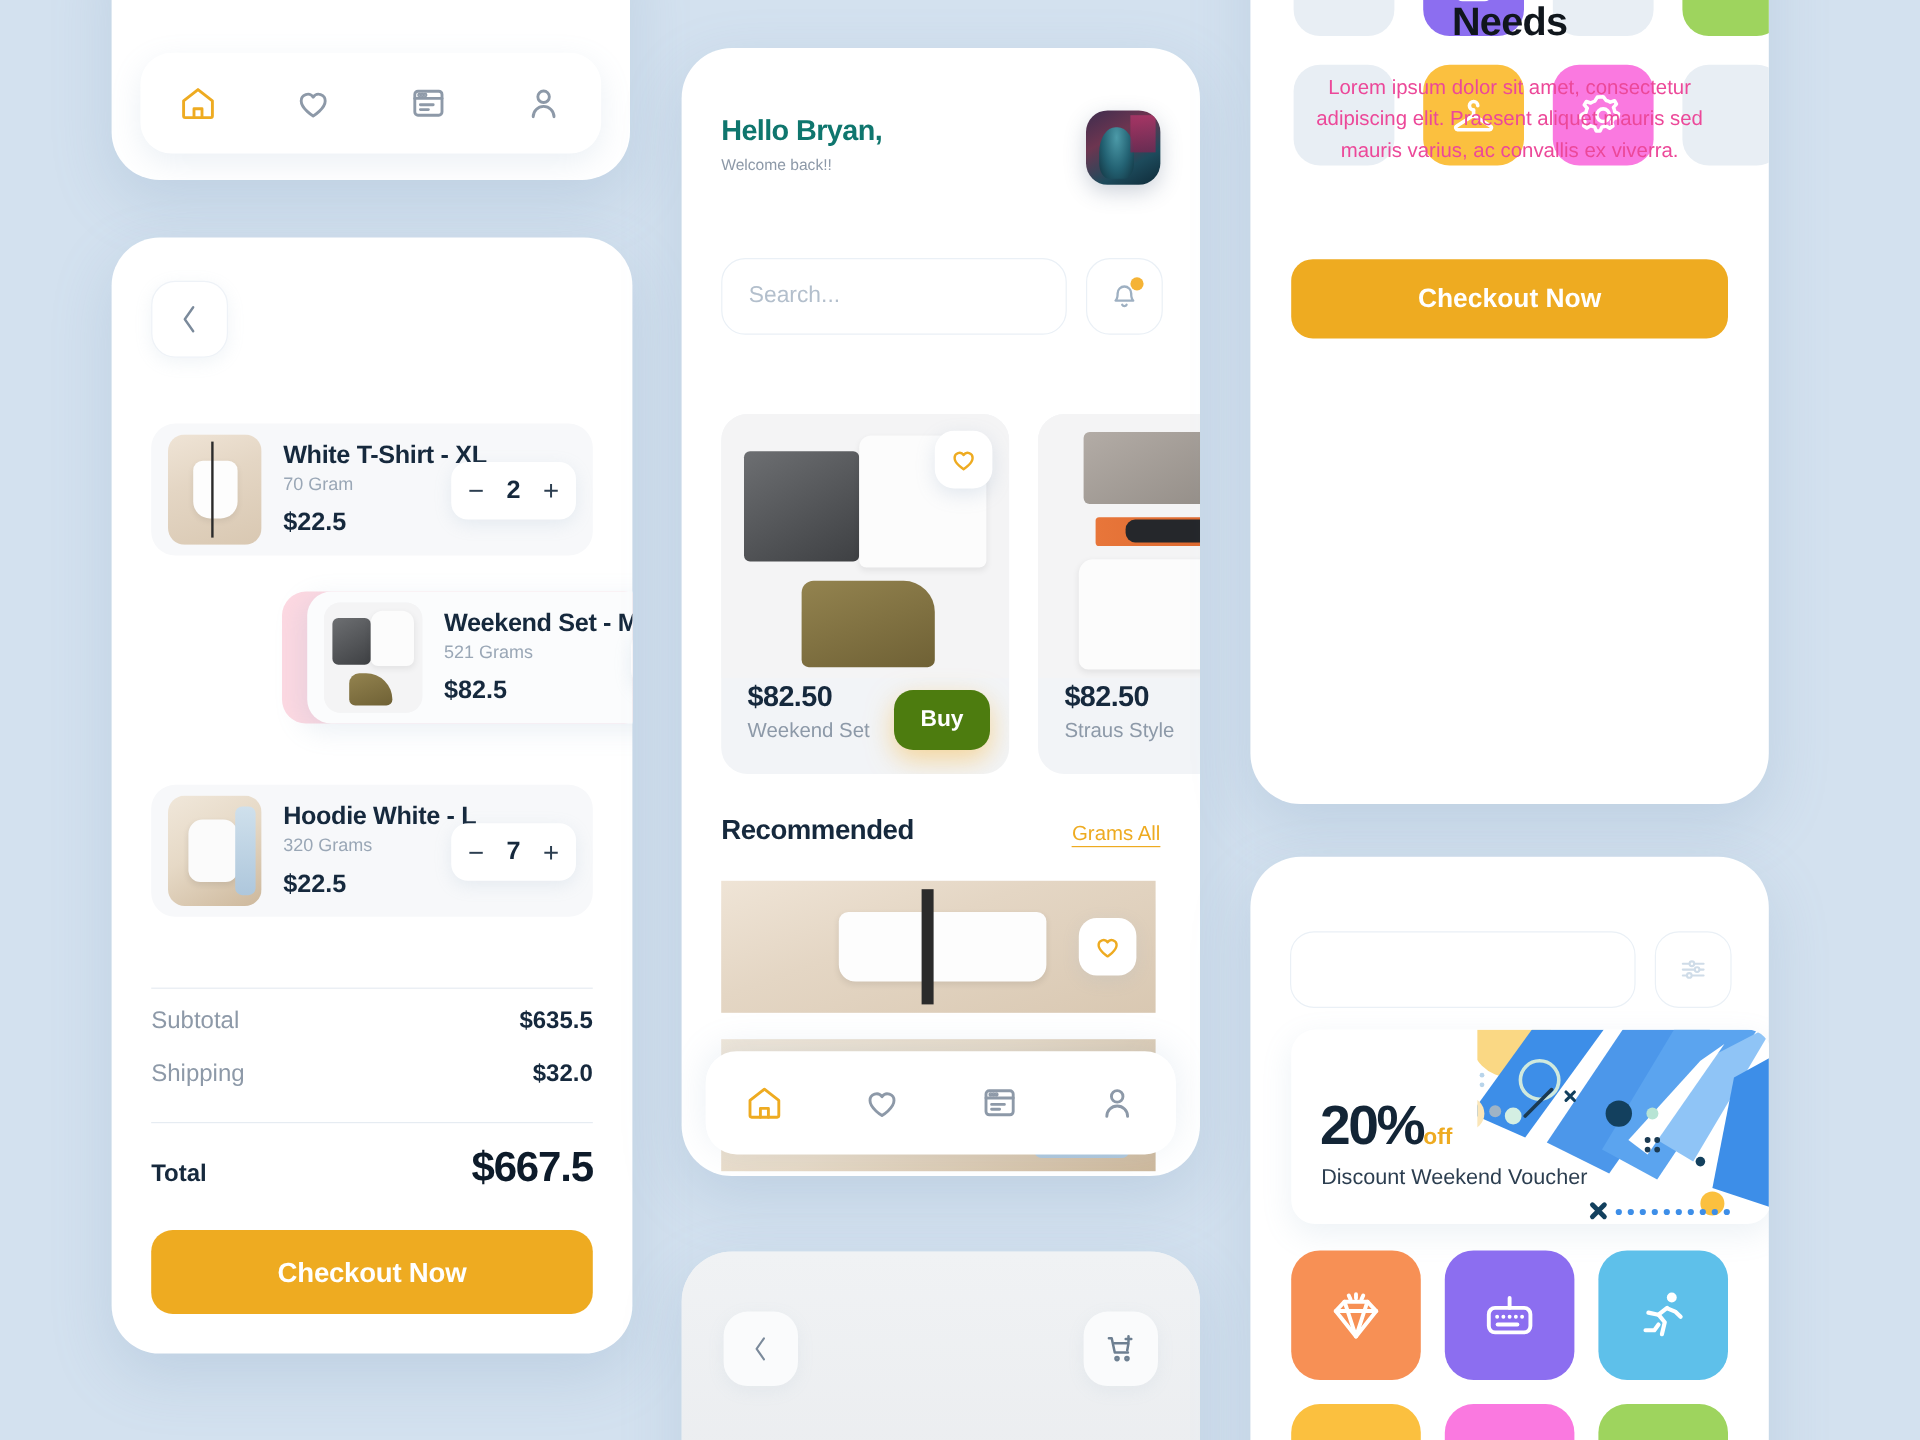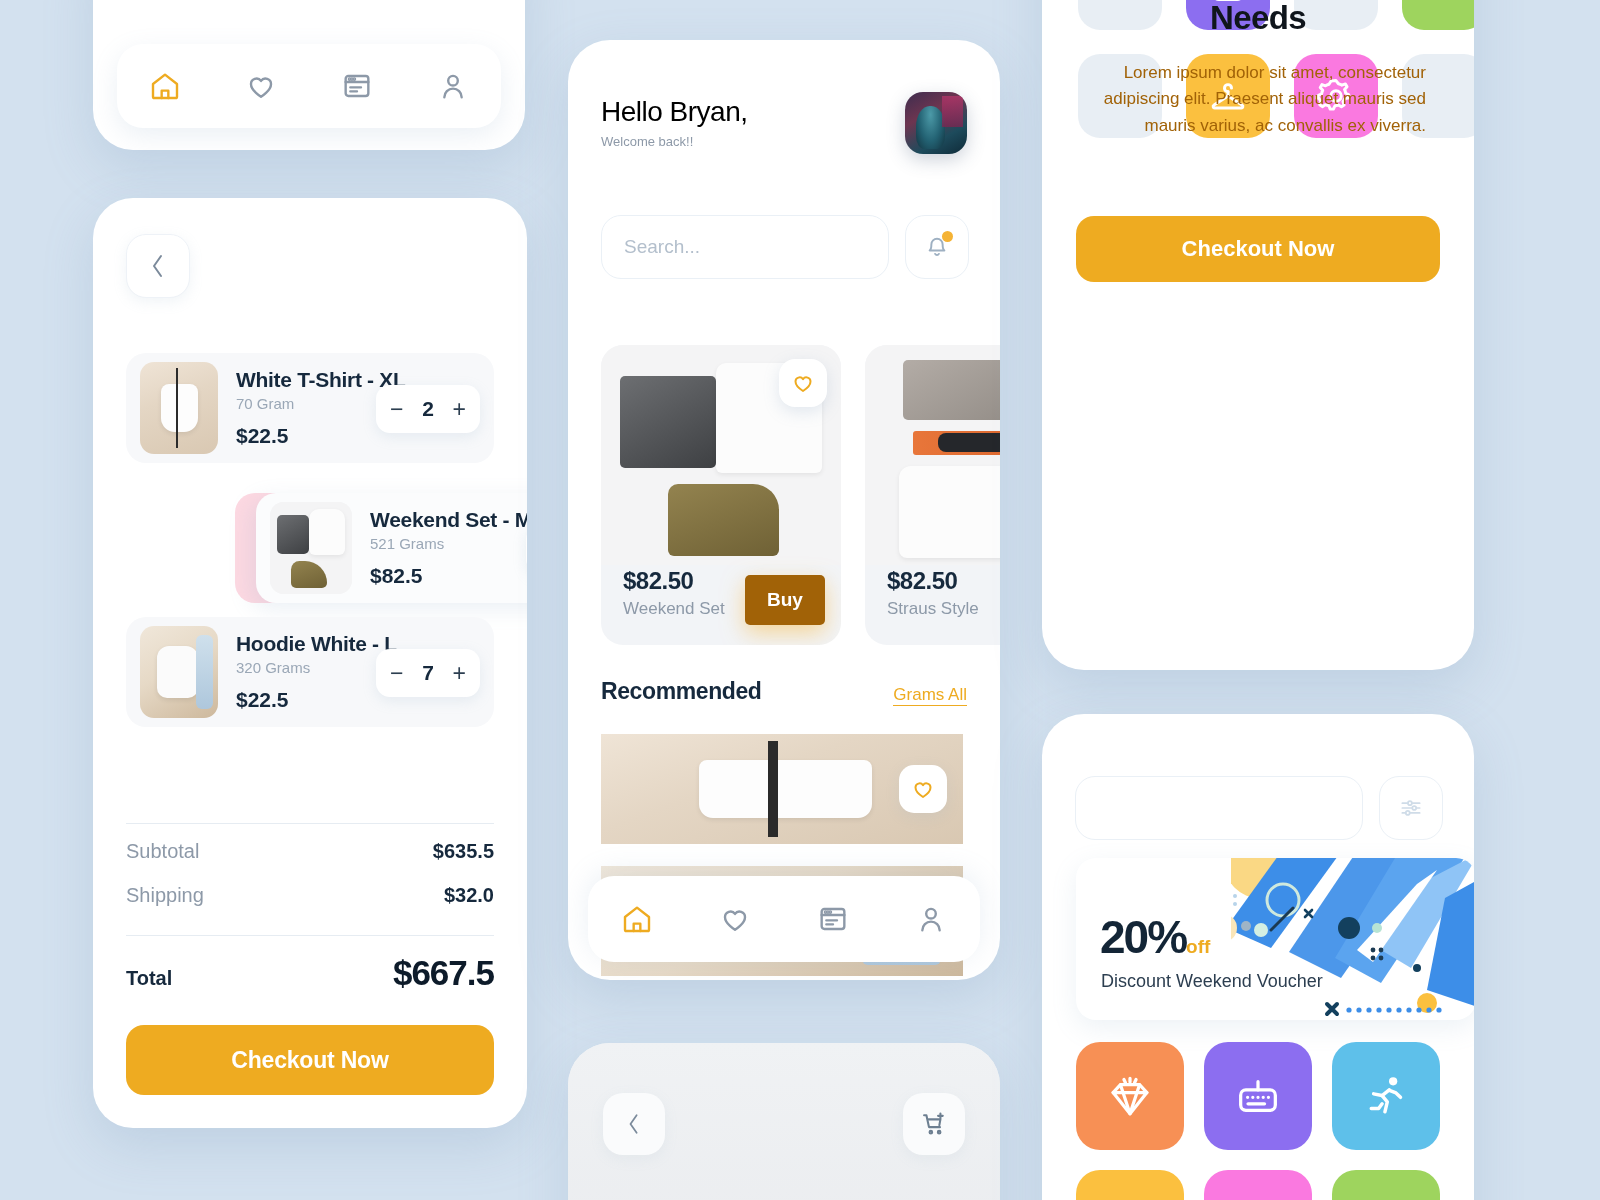--- a/index.html
+++ b/index.html
@@ -103,21 +103,21 @@
     color: #fff; font-size: 23px; font-weight: 700; letter-spacing: -0.2px;
     font-family: "Liberation Sans", sans-serif; cursor: pointer;
   }
 
   
   #home-panel {
     left: 568px; top: 40px; width: 432px; height: 940px;
     border-radius: 42px;
   }
   .greet { position:absolute; left: 33px; top: 56px; }
-  .greet-title { font-size: 28px; font-weight: 400; color:#000000; letter-spacing:-0.5px; }
+  .greet-title { font-size: 24px; font-weight: 700; color:#0f766e; letter-spacing:-0.5px; }
   .greet-sub   { font-size: 13px; color:#8d99a8; margin-top: 6px; }
   .avatar {
     position:absolute; right: 33px; top: 52px; width: 62px; height: 62px;
     border-radius: 18px; overflow:hidden;
     background: linear-gradient(150deg,#3d2d4f 0%, #6d3550 35%, #1d4b5c 70%, #0f2a38 100%);
     box-shadow: 0 6px 18px rgba(60,80,110,0.25);
     position: absolute;
   }
   .avatar::before{
     content:""; position:absolute; left:18%; top:22%; width:46%; height:70%;
@@ -154,21 +154,21 @@
   .prod-foot { position:absolute; left:0; right:0; bottom:0; height: 86px; padding: 8px 22px 0; }
   .prod-price { font-size: 24px; font-weight: 700; color:#16293d; letter-spacing:-0.5px; }
   .prod-name  { font-size: 17px; color:#8d99a8; margin-top: 4px; }
   .fav-btn {
     position:absolute; right: 14px; top: 14px; width:48px; height:48px;
     background:#fff; border-radius:16px; display:flex; align-items:center;
     justify-content:center; box-shadow: 0 5px 16px rgba(130,160,190,0.22); cursor:pointer;
   }
   .buy-btn {
     position:absolute; right: 16px; bottom: 20px; width: 80px; height: 50px;
-    background:#a16207; border-radius:5px; border:none; color:#fff;
+    background:#4d7c0f; border-radius:16px; border:none; color:#fff;
     font-size:19px; font-weight:700; cursor:pointer;
     font-family:"Liberation Sans", sans-serif;
     box-shadow: 0 8px 22px rgba(245,188,77,0.55);
   }
 
   .sec-head { position:absolute; left: 33px; top: 638px; font-size: 23px; font-weight:700; color:#16293d; letter-spacing:-0.4px; }
   .show-all { position:absolute; right: 33px; top: 645px; font-size:17px; color:#eeab21; border-bottom:1.5px solid #eeab21; cursor:pointer; }
 
   .rec-item {
     position:absolute; left: 33px; width: 362px; height: 110px;
@@ -216,21 +216,21 @@
   .tile { width: 84px; height: 84px; border-radius: 22px; display:flex; align-items:center; justify-content:center; cursor:pointer; }
   .tile.empty { background:#e8eef4; }
 
   .join-title {
     position:absolute; left: 40px; right: 40px; top: 272px;
     text-align:center; font-size: 33px; font-weight:700; color:#10161c;
     line-height: 1.32; letter-spacing:-0.6px;
   }
   .join-body {
     position:absolute; left: 48px; right: 48px; top: 380px;
-    text-align:right; font-size:17px; color:#a16207; line-height:1.55;
+    text-align:center; font-size:17px; color:#ec4899; line-height:1.55;
   }
   #join-cta {
     position:absolute; left: 34px; width: 364px; height: 66px; top: 536px;
     background:#eeab21; border-radius:18px; border:none; color:#fff;
     font-size:22px; font-weight:700; cursor:pointer;
     font-family:"Liberation Sans", sans-serif;
   }
 
   #search-panel {
     left: 1042px; top: 714px; width: 432px; height: 560px;
@@ -404,21 +404,21 @@
           <div class="ci-sub">521 Grams</div>
           <div class="ci-price">$82.5</div>
         </div>
         <div class="stepper" style="right:-60px;width:120px;">
           <span class="sg">−</span>
 
         </div>
       </div>
     </div>
 
-    <div class="cart-item" style="top:419px;justify-content:center;">
+    <div class="cart-item" style="top:456px;justify-content:center;">
       <div class="ci-thumb">
           <div class="ph ph-hoodie"></div>
         </div>
       <div class="ci-info">
         <div class="ci-name">Hoodie White - L</div>
         <div class="ci-sub">320 Grams</div>
         <div class="ci-price">$22.5</div>
       </div>
       <div class="stepper">
         <span class="sg">−</span>

